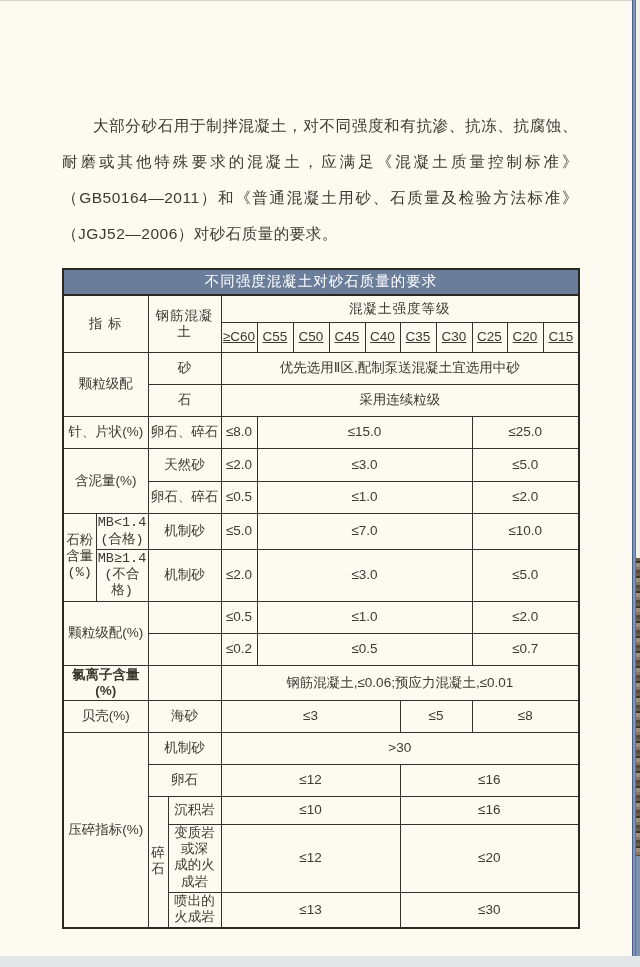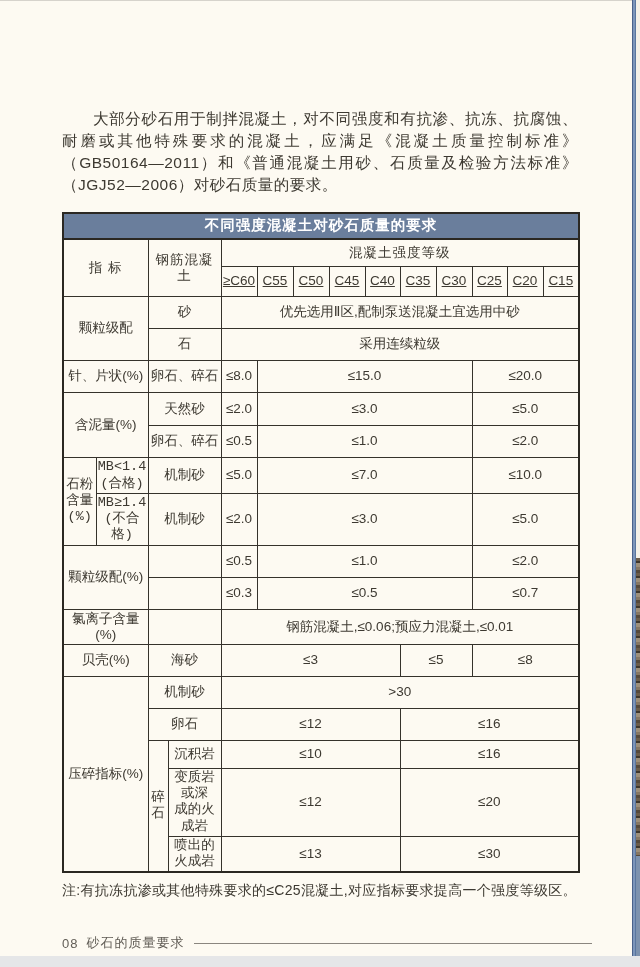--- a/index.html
+++ b/index.html
@@ -5,43 +5,43 @@
   html,body{margin:0;padding:0;}
   body{
     width:640px;height:967px;position:relative;overflow:hidden;
     background:var(--page-bg,#fdfaf2);
     font-family:"Liberation Sans","DejaVu Sans",sans-serif;
     color:var(--text-color,#3d3931);
   }
   .top-hairline{position:absolute;top:0;left:0;width:100%;height:1px;background:#d6d3cc;}
   .page{position:absolute;left:62px;top:0;width:516px;}
   .intro{
-    margin-top:108px;font-size:15.5px;line-height:22px;text-align:justify;
+    margin-top:108px;font-size:15.5px;line-height:36px;text-align:justify;
     text-indent:2em;letter-spacing:.5px;white-space:normal;
   }
   table.spec{
     width:516px;margin-top:12px;border-collapse:collapse;table-layout:fixed;
     border:2px solid #2b2822;
   }
   table.spec td{
     border:1px solid #35322b;text-align:center;vertical-align:middle;
     padding:1px;font-size:13.5px;line-height:1.2;overflow:hidden;
   }
   tr.title-row td{
-    background:var(--title-bar-bg,#6a7e9c);color:#fff;font-weight:bold;
+    background:var(--title-bar-bg,#6a7e9c);color:#fff;font-weight:normal;
     font-size:14.5px;border:2px solid #2b2822;letter-spacing:1px;
   }
   td.hdr{font-weight:normal;font-size:14px;letter-spacing:1px;}
   td.grade{font-size:12px;letter-spacing:0;padding:1px 0;text-decoration:underline;}
   td.cat{font-size:13px;}
   td.lbl{font-size:13px;}
   td.small{font-size:11px;line-height:1.15;}
   td.xsmall{font-size:10px;line-height:1.15;margin-top:8px;}
   td.pre{white-space:pre-line;font-family:Liberation Mono, monospace;}
-  td.chlor{font-size:11.5px;}
+  td.chlor{font-size:11.5px;font-weight:bold;}
   .h26{height:26px}.h28{height:28px}.h30{height:30px}.h32{height:32px}
   .h33{height:33px}.h35{height:35px}.h36{height:36px}
   .note{margin-top:9px;font-size:14px;letter-spacing:.3px;}
   .footer{
     margin-top:34px;display:flex;align-items:center;width:530px;
     font-size:13px;color:var(--footer-color,#615d56);letter-spacing:1px;
   }
   .footer .pageno{margin-right:8px;}
   .footer .rule{flex:1;height:1px;background:#8a867f;margin-left:10px;}
   
@@ -113,21 +113,21 @@
     <tr class="h32">
       <td colspan="2" class="cat">石</td>
       <td colspan="10" class="cat">采用连续粒级</td>
     </tr>
 
     <tr class="h32">
       <td colspan="2" class="lbl">针、片状(%)</td>
       <td colspan="2" class="cat">卵石、碎石</td>
       <td>≤8.0</td>
       <td colspan="6">≤15.0</td>
-      <td colspan="3">≤20.0</td>
+      <td colspan="3">≤25.0</td>
     </tr>
 
     <tr class="h33">
       <td colspan="2" rowspan="2" class="lbl">含泥量(%)</td>
       <td colspan="2" class="cat">天然砂</td>
       <td>≤2.0</td>
       <td colspan="6">≤3.0</td>
       <td colspan="3">≤5.0</td>
     </tr>
     <tr class="h32">
@@ -159,21 +159,21 @@
 
     <tr class="h32">
       <td colspan="2" rowspan="2" class="lbl">颗粒级配(%)</td>
       <td colspan="2"></td>
       <td>≤0.5</td>
       <td colspan="6">≤1.0</td>
       <td colspan="3">≤2.0</td>
     </tr>
     <tr class="h32">
       <td colspan="2"></td>
-      <td>≤0.3</td>
+      <td>≤0.2</td>
       <td colspan="6">≤0.5</td>
       <td colspan="3">≤0.7</td>
     </tr>
 
     <tr class="h32">
       <td colspan="2" class="chlor">氯离子含量(%)</td>
       <td colspan="2"></td>
       <td colspan="10" class="cat">钢筋混凝土,≤0.06;预应力混凝土,≤0.01</td>
     </tr>
 
@@ -210,21 +210,20 @@
     </tr>
     <tr class="h35">
       <td class="small pre">喷出的
 火成岩</td>
       <td colspan="5">≤13</td>
       <td colspan="5">≤30</td>
     </tr>
   </tbody>
     </table>
 
-  <p class="note">注:有抗冻抗渗或其他特殊要求的≤C25混凝土,对应指标要求提高一个强度等级区。</p>
 
   <div class="footer">
     <span class="pageno">08</span>
     <span>砂石的质量要求</span>
     <span class="rule"></span>
   </div>
 
 </div>
 
 <div class="spine-line"></div>

